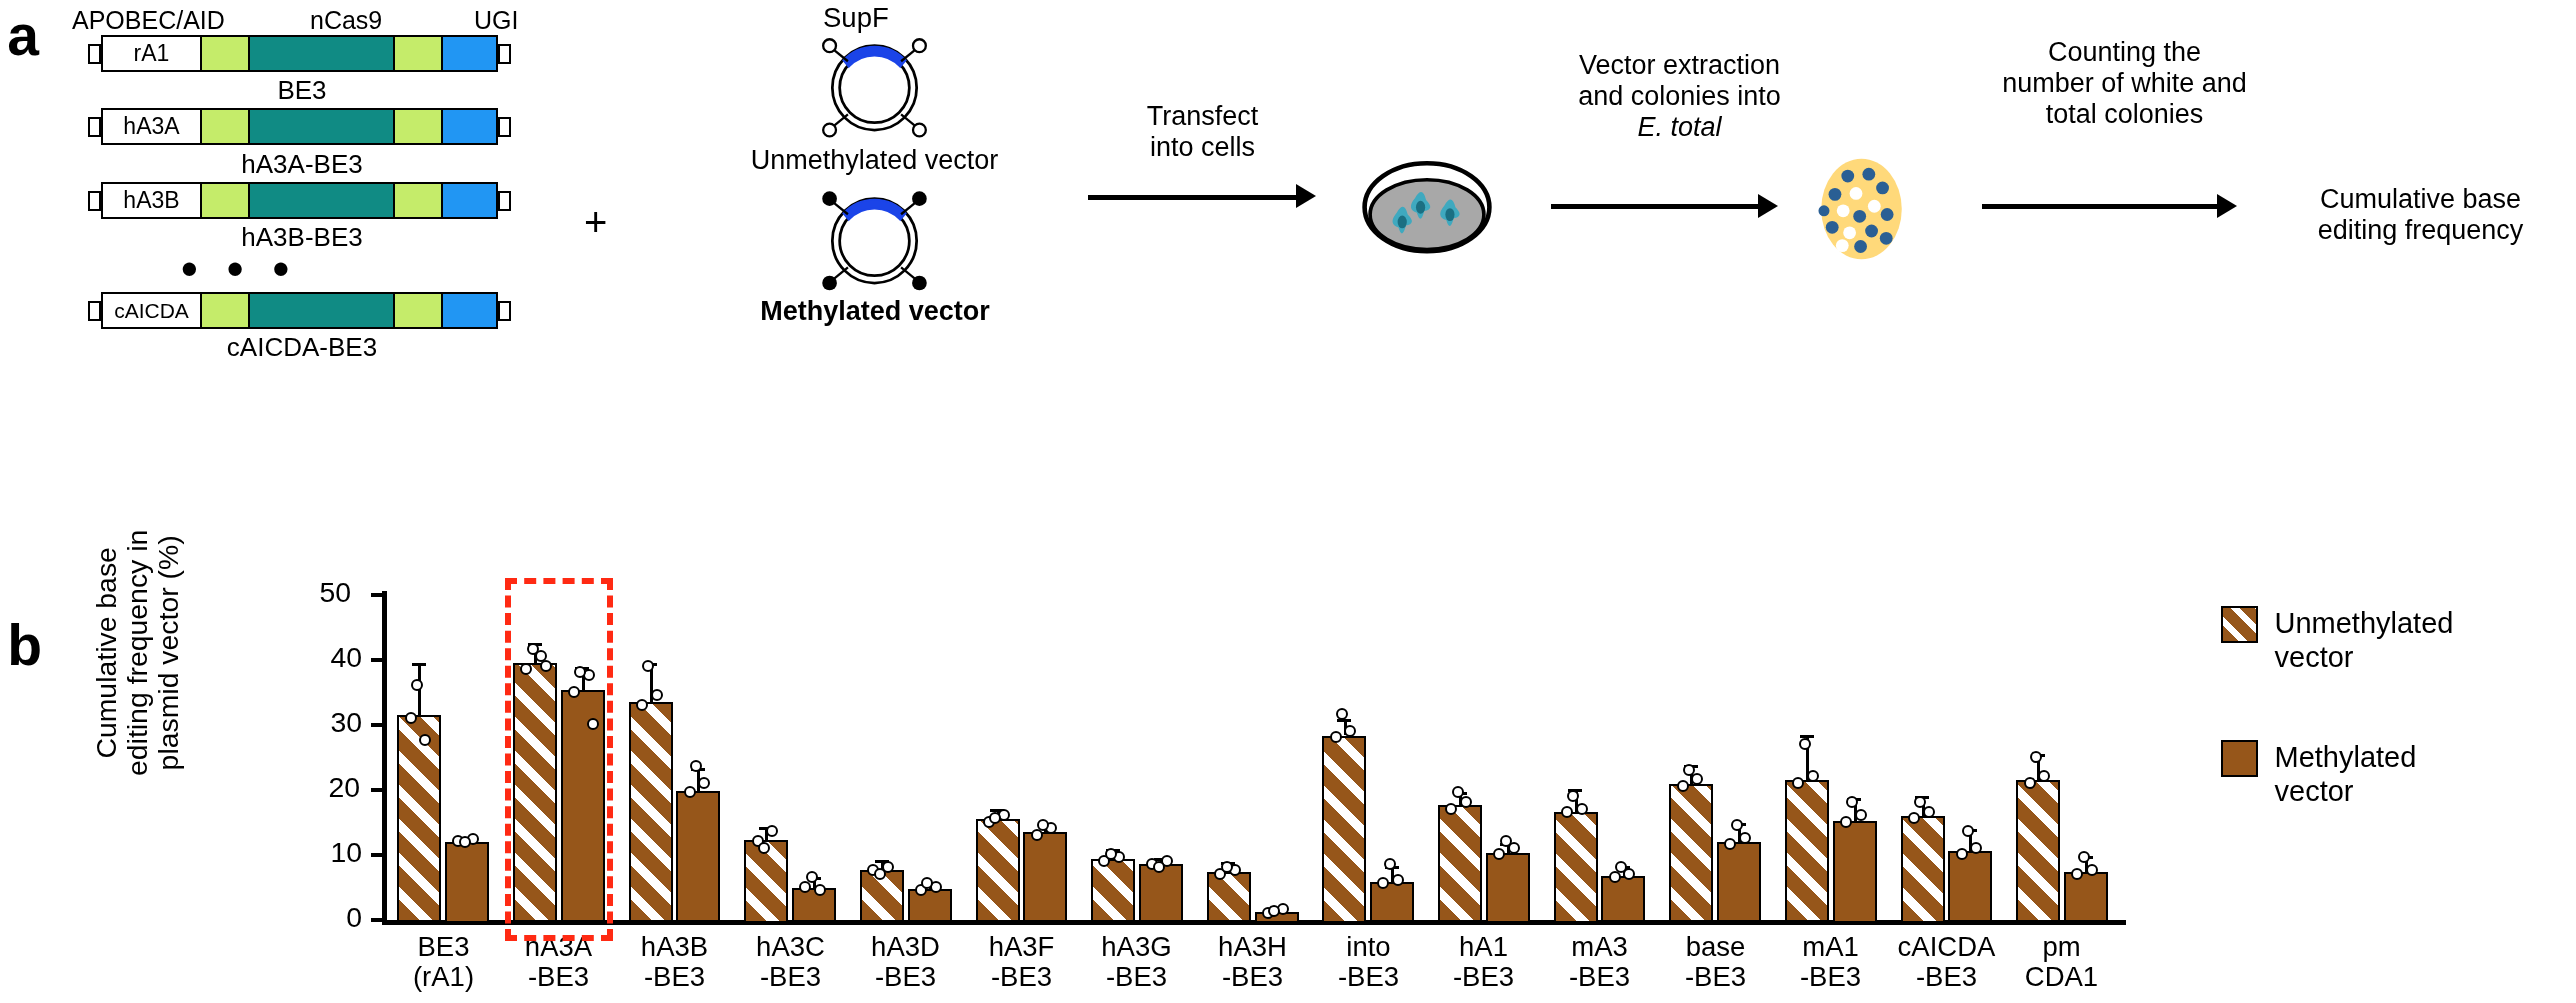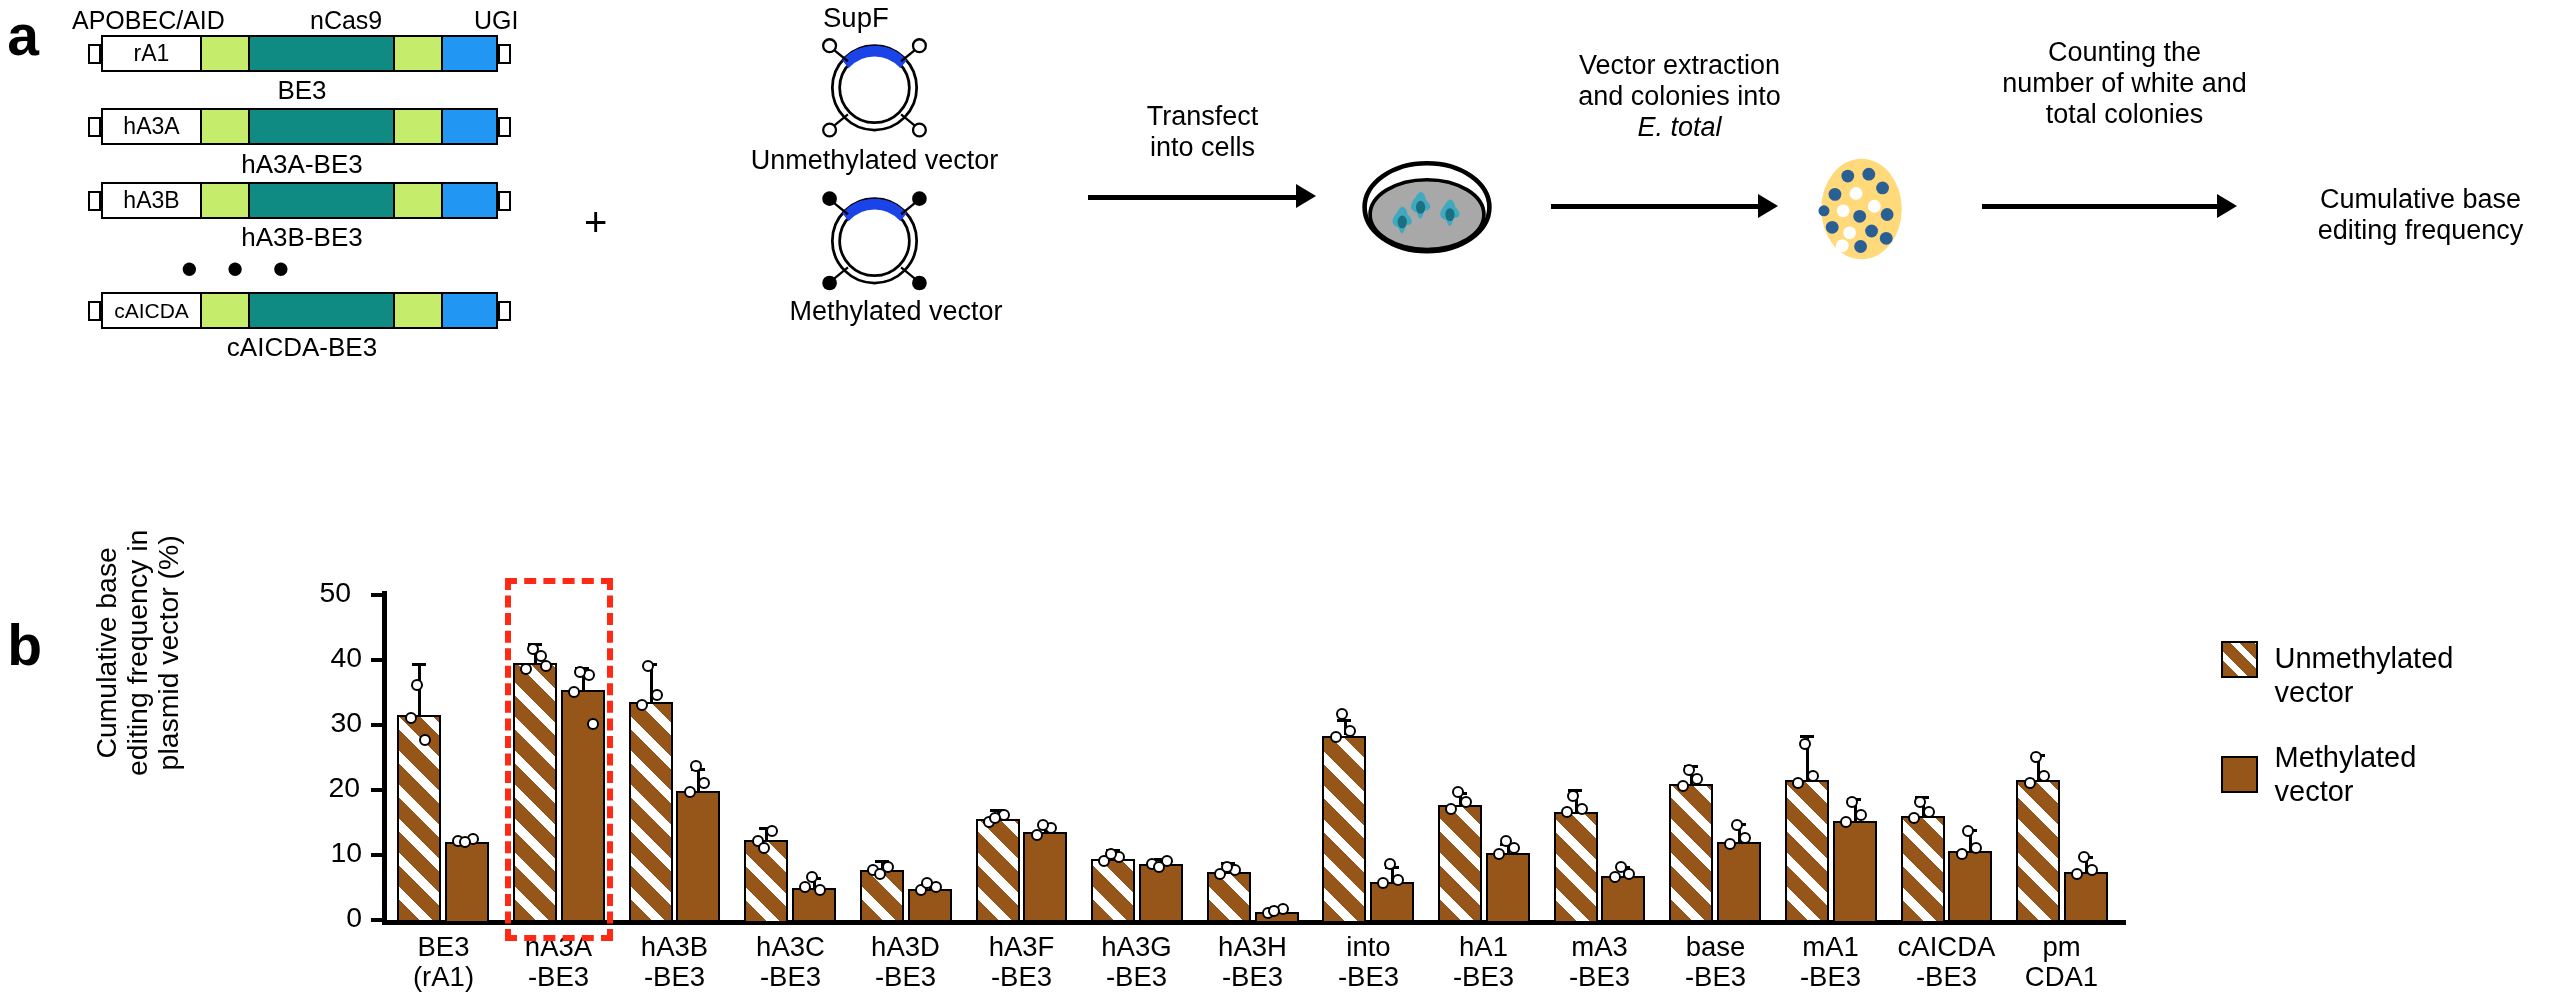--- a/index.html
+++ b/index.html
@@ -143,21 +143,21 @@
     <line x1="86" y1="33" x2="70" y2="20" stroke="#000" stroke-width="2.5"></line>
     <line x1="144" y1="33" x2="160" y2="20" stroke="#000" stroke-width="2.5"></line>
     <line x1="86" y1="91" x2="70" y2="104" stroke="#000" stroke-width="2.5"></line>
     <line x1="144" y1="91" x2="160" y2="104" stroke="#000" stroke-width="2.5"></line>
     <circle cx="66" cy="16" r="8" fill="#000"></circle>
     <circle cx="164" cy="16" r="8" fill="#000"></circle>
     <circle cx="66" cy="108" r="8" fill="#000"></circle>
     <circle cx="164" cy="108" r="8" fill="#000"></circle>
   </svg>
 </div>
-<div class="abs flow-text" style="left:763px;top:296px;width:266px;">Methylated vector</div>
+<div class="abs flow-text" style="left:742px;top:296px;width:266px;font-weight:bold;">Methylated vector</div>
 
 <div class="abs flow-text" style="left:1083px;top:101px;width:239px;">
   <div>Transfect</div>
   <div>into cells</div>
 </div>
 <div class="arrow-line" style="left:1088px;top:195px;width:211px;"></div>
 <div class="arrow-head" style="left:1296px;top:184px;"></div>
 
 <div class="abs" style="left:1349px;top:154px;">
   <svg width="156" height="101" viewBox="0 0 170 110">
@@ -475,28 +475,28 @@
     <div class="err-cap" style="left:2079px;top:856px;"></div>
     <div class="dot" style="left:2071px;top:868px;"></div>
     <div class="dot" style="left:2086px;top:864px;"></div>
     <div class="dot" style="left:2078px;top:851px;"></div>
     <div class="xlab" style="left:1979px;top:932px;width:165px;">
       <div>pm</div>
       <div>CDA1</div>
     </div>
   </div>
 
-<div class="abs" style="left:2221px;top:606px;display:flex;align-items:flex-start;gap:16.5px;margin-top:35px;">
+<div class="abs" style="left:2221px;top:606px;display:flex;align-items:flex-start;gap:16.5px;">
   <div class="lg-sw hatch"></div>
   <div class="lg-text">
     <div>Unmethylated</div>
     <div>vector</div>
   </div>
 </div>
-<div class="abs" style="left:2221px;top:740px;display:flex;align-items:center;gap:16.5px;">
+<div class="abs" style="left:2221px;top:740px;display:flex;align-items:flex-start;gap:16.5px;">
   <div class="lg-sw solid"></div>
   <div class="lg-text">
     <div>Methylated</div>
     <div>vector</div>
   </div>
 </div>
 
 <div class="redbox" style="left:505px;top:578px;width:108px;height:363px;"></div>
 
 

